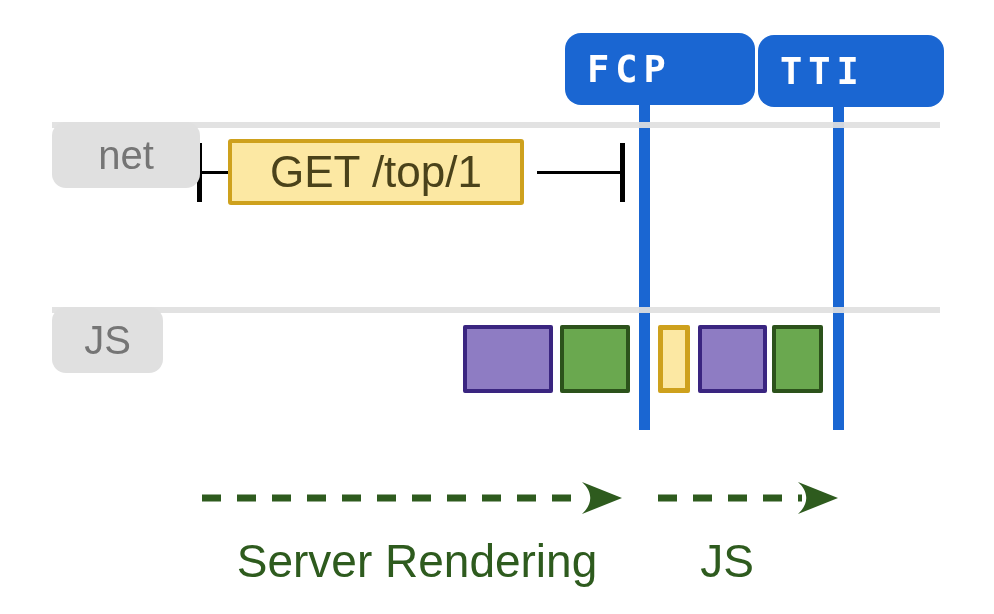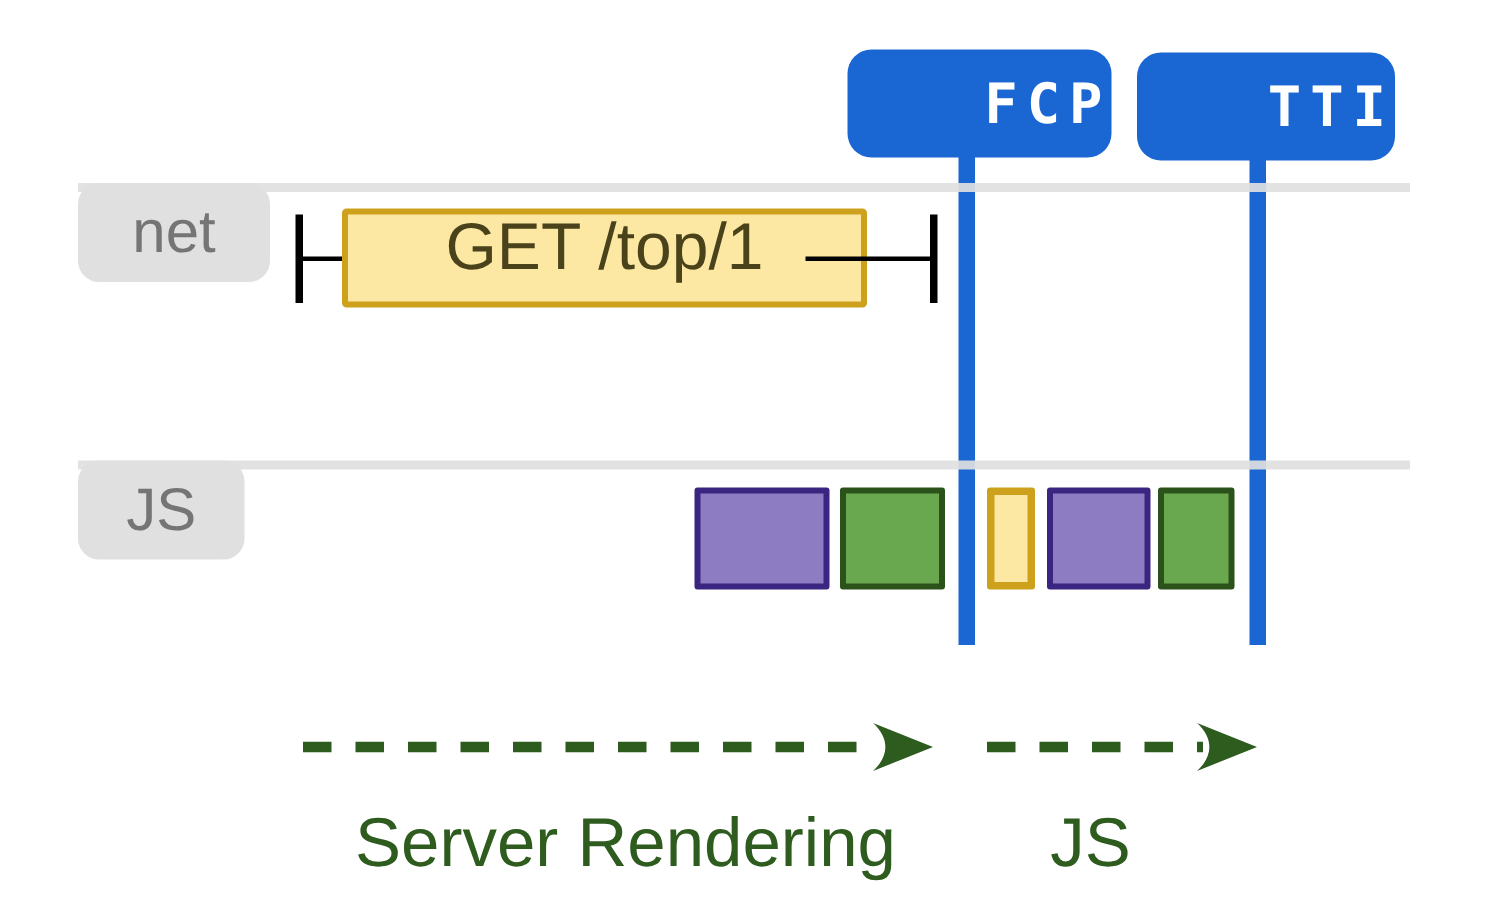--- a/index.html
+++ b/index.html
@@ -25,42 +25,42 @@
   .track-line{position:absolute;left:52px;width:888px;height:6px;
     background:var(--track-gray);opacity:.92;z-index:2;}
   .net-line{top:122px;}
   .js-line{top:307px;}
   
   .track-label{
     position:absolute;left:52px;height:66px;border-radius:14px;
     background:var(--track-gray);z-index:3;display:flex;align-items:center;justify-content:center;
     color:var(--track-label-text);font-size:40px;line-height:1;
   }
-  .net-label{top:122px;width:128px;}
+  .net-label{top:122px;width:148px;}
   .js-label{top:307px;width:111px;}
   
   .badge{
     position:absolute;height:72px;border-radius:16px;background:var(--accent-blue);
-    color:#fff;display:flex;align-items:center;justify-content:flex-end;z-index:4;
+    color:#fff;display:flex;align-items:center;justify-content:flex-start;z-index:4;
     font-family:"DejaVu Sans Mono","Liberation Mono",monospace;font-weight:bold;
-    font-size:37px;letter-spacing:6px;padding-left:8px;
+    font-size:37px;letter-spacing:6px;padding-left:22px;
   }
   .fcp-badge{left:565px;top:33px;width:168px;}
   .tti-badge{left:758px;top:35px;width:164px;}
   
   .bracket{position:absolute;width:5px;top:143px;height:59px;background:var(--bracket-black);z-index:2;}
   .bracket.left{left:197px;}
   .bracket.right{left:620px;}
   .connector{position:absolute;top:171px;height:3px;background:var(--bracket-black);z-index:2;}
   .connector.left{left:201px;width:27px;}
   .connector.right{left:537px;width:84px;}
   .request-box{
-    position:absolute;left:228px;top:139px;width:350px;height:66px;box-sizing:border-box;
+    position:absolute;left:228px;top:139px;width:296px;height:66px;box-sizing:border-box;
     background:var(--request-fill);border:4px solid var(--request-border);border-radius:3px;
-    display:flex;justify-content:center;z-index:2;
+    display:flex;align-items:center;justify-content:center;z-index:2;
     color:var(--request-text);font-size:44px;line-height:1;white-space:nowrap;
   }
   
   .js-blocks{position:absolute;left:0;top:325px;width:994px;height:68px;z-index:2;}
   .task-block{position:absolute;top:0;height:68px;box-sizing:border-box;border-style:solid;border-width:4px;border-radius:2px;}
   
   .arrow{position:absolute;z-index:2;overflow:visible;}
   .arrow-long{left:196px;top:480px;}
   .arrow-short{left:652px;top:480px;}
   

